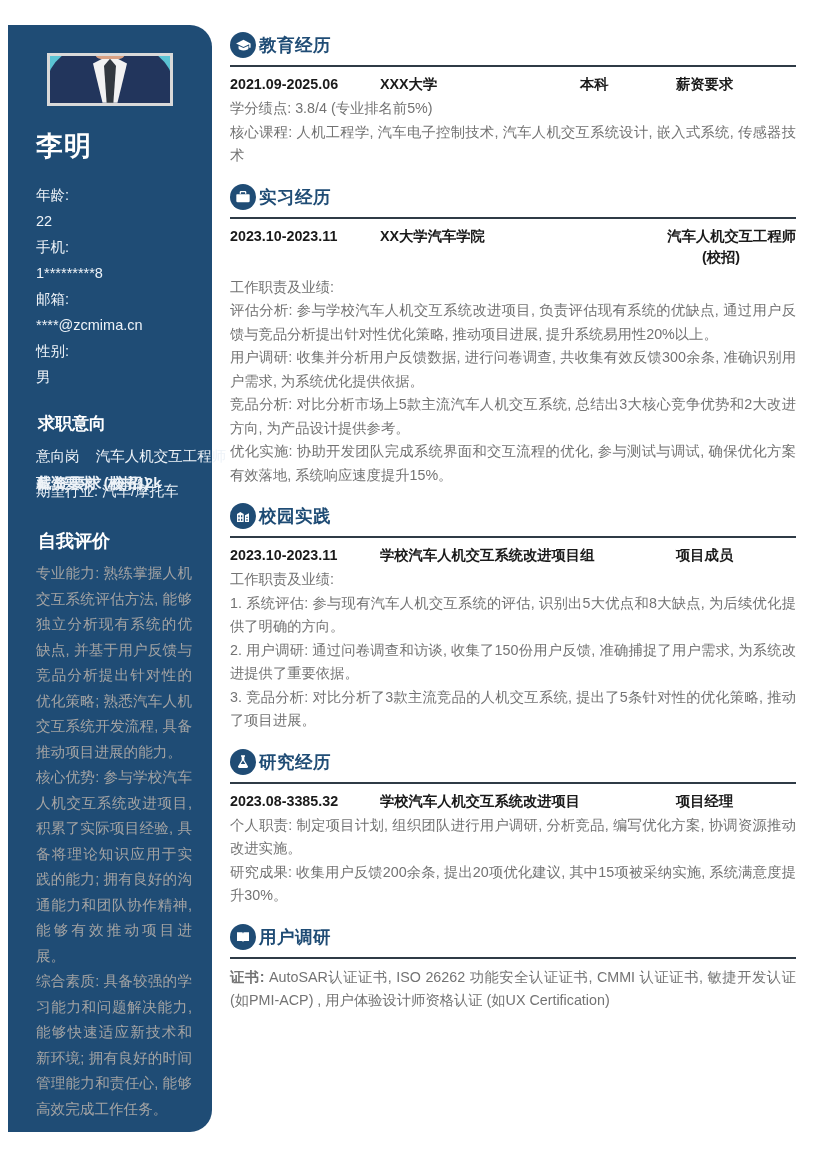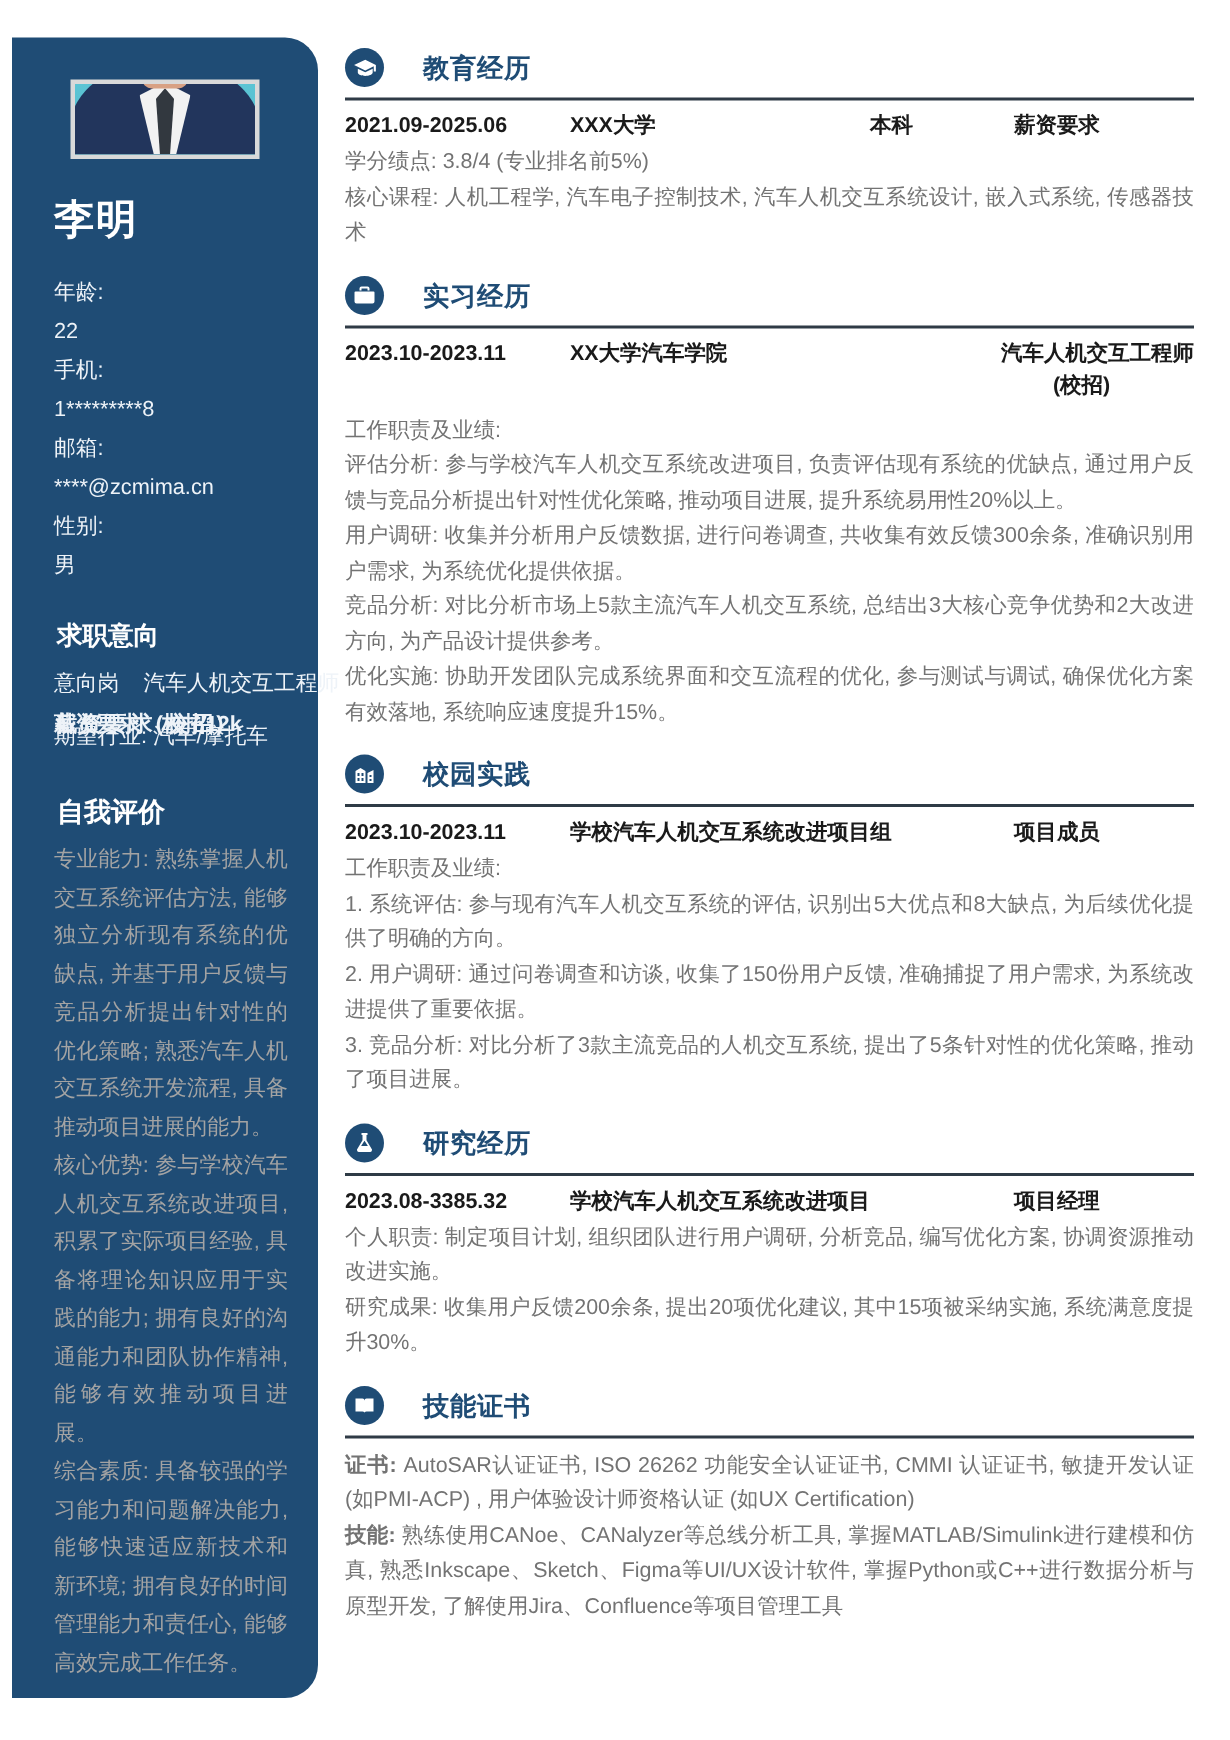--- a/index.html
+++ b/index.html
@@ -173,21 +173,21 @@
 
   
   .main {
     flex: 1;
     padding: 32px 24px 10px 18px;
   }
   .section { margin-bottom: 6px; }
   .sec-head {
     display: flex;
     align-items: center;
-    gap: 26px;
+    gap: 3px;
     margin-bottom: 7px;
   }
   .sec-icon {
     width: 26px; height: 26px;
     border-radius: 50%;
     background: #1f4c75;
     display: flex;
     align-items: center;
     justify-content: center;
     flex: none;
@@ -395,25 +395,22 @@
 
     <div class="spacer-10"></div>
 
     <section class="section">
       <div class="sec-head">
         <span class="sec-icon">
           <svg width="16" height="16" viewBox="0 0 24 24" fill="#ffffff">
             <path d="M3 5h7a2 2 0 0 1 2 2v12a3 3 0 0 0-2-1H3V5zm18 0h-7a2 2 0 0 0-2 2v12a3 3 0 0 1 2-1h7V5z"></path>
           </svg>
         </span>
-        <span class="sec-title">技能证书</span>
+        <span class="sec-title">用户调研</span>
       </div>
       <div class="rule"></div>
       <div class="body-line">
         <b>证书:</b><span> AutoSAR认证证书, ISO 26262 功能安全认证证书, CMMI 认证证书, 敏捷开发认证 (如PMI-ACP) , 用户体验设计师资格认证 (如UX Certification)</span>
       </div>
-      <div class="body-line">
-        <b>技能:</b><span>  熟练使用CANoe、CANalyzer等总线分析工具, 掌握MATLAB/Simulink进行建模和仿真, 熟悉Inkscape、Sketch、Figma等UI/UX设计软件, 掌握Python或C++进行数据分析与原型开发, 了解使用Jira、Confluence等项目管理工具</span>
-      </div>
     </section>
 
   </main>
 </div>
 
 </body></html>

